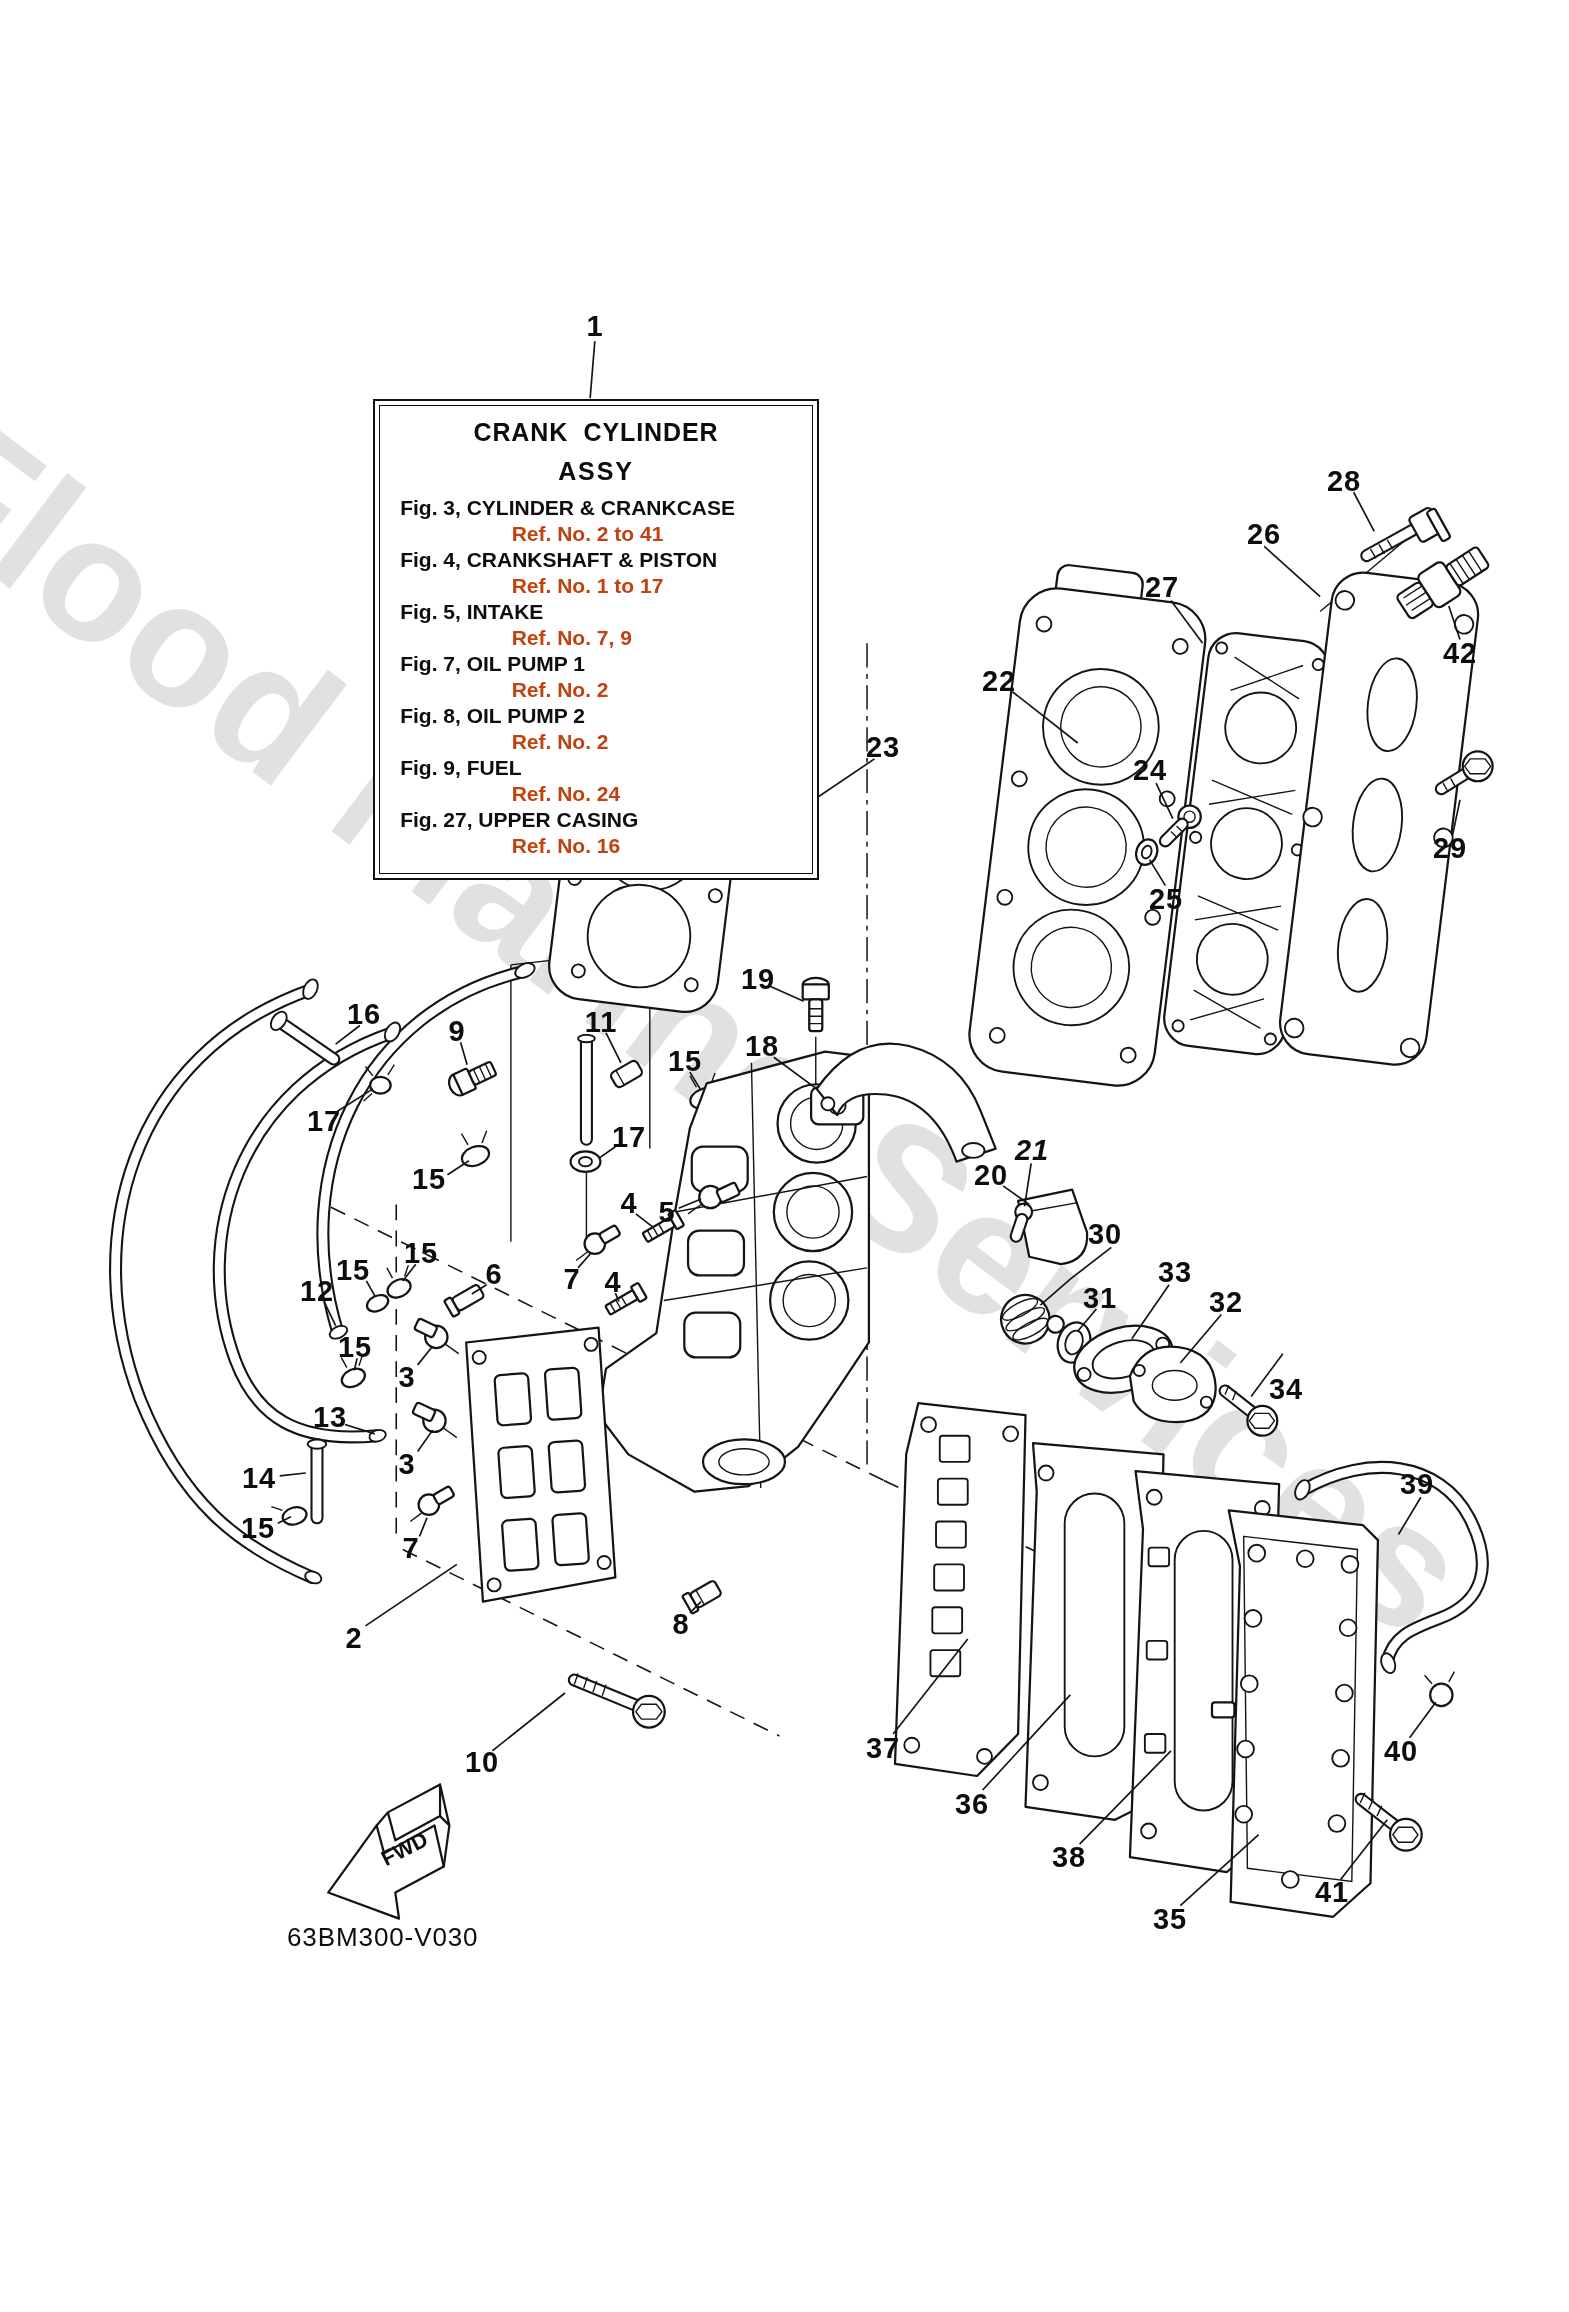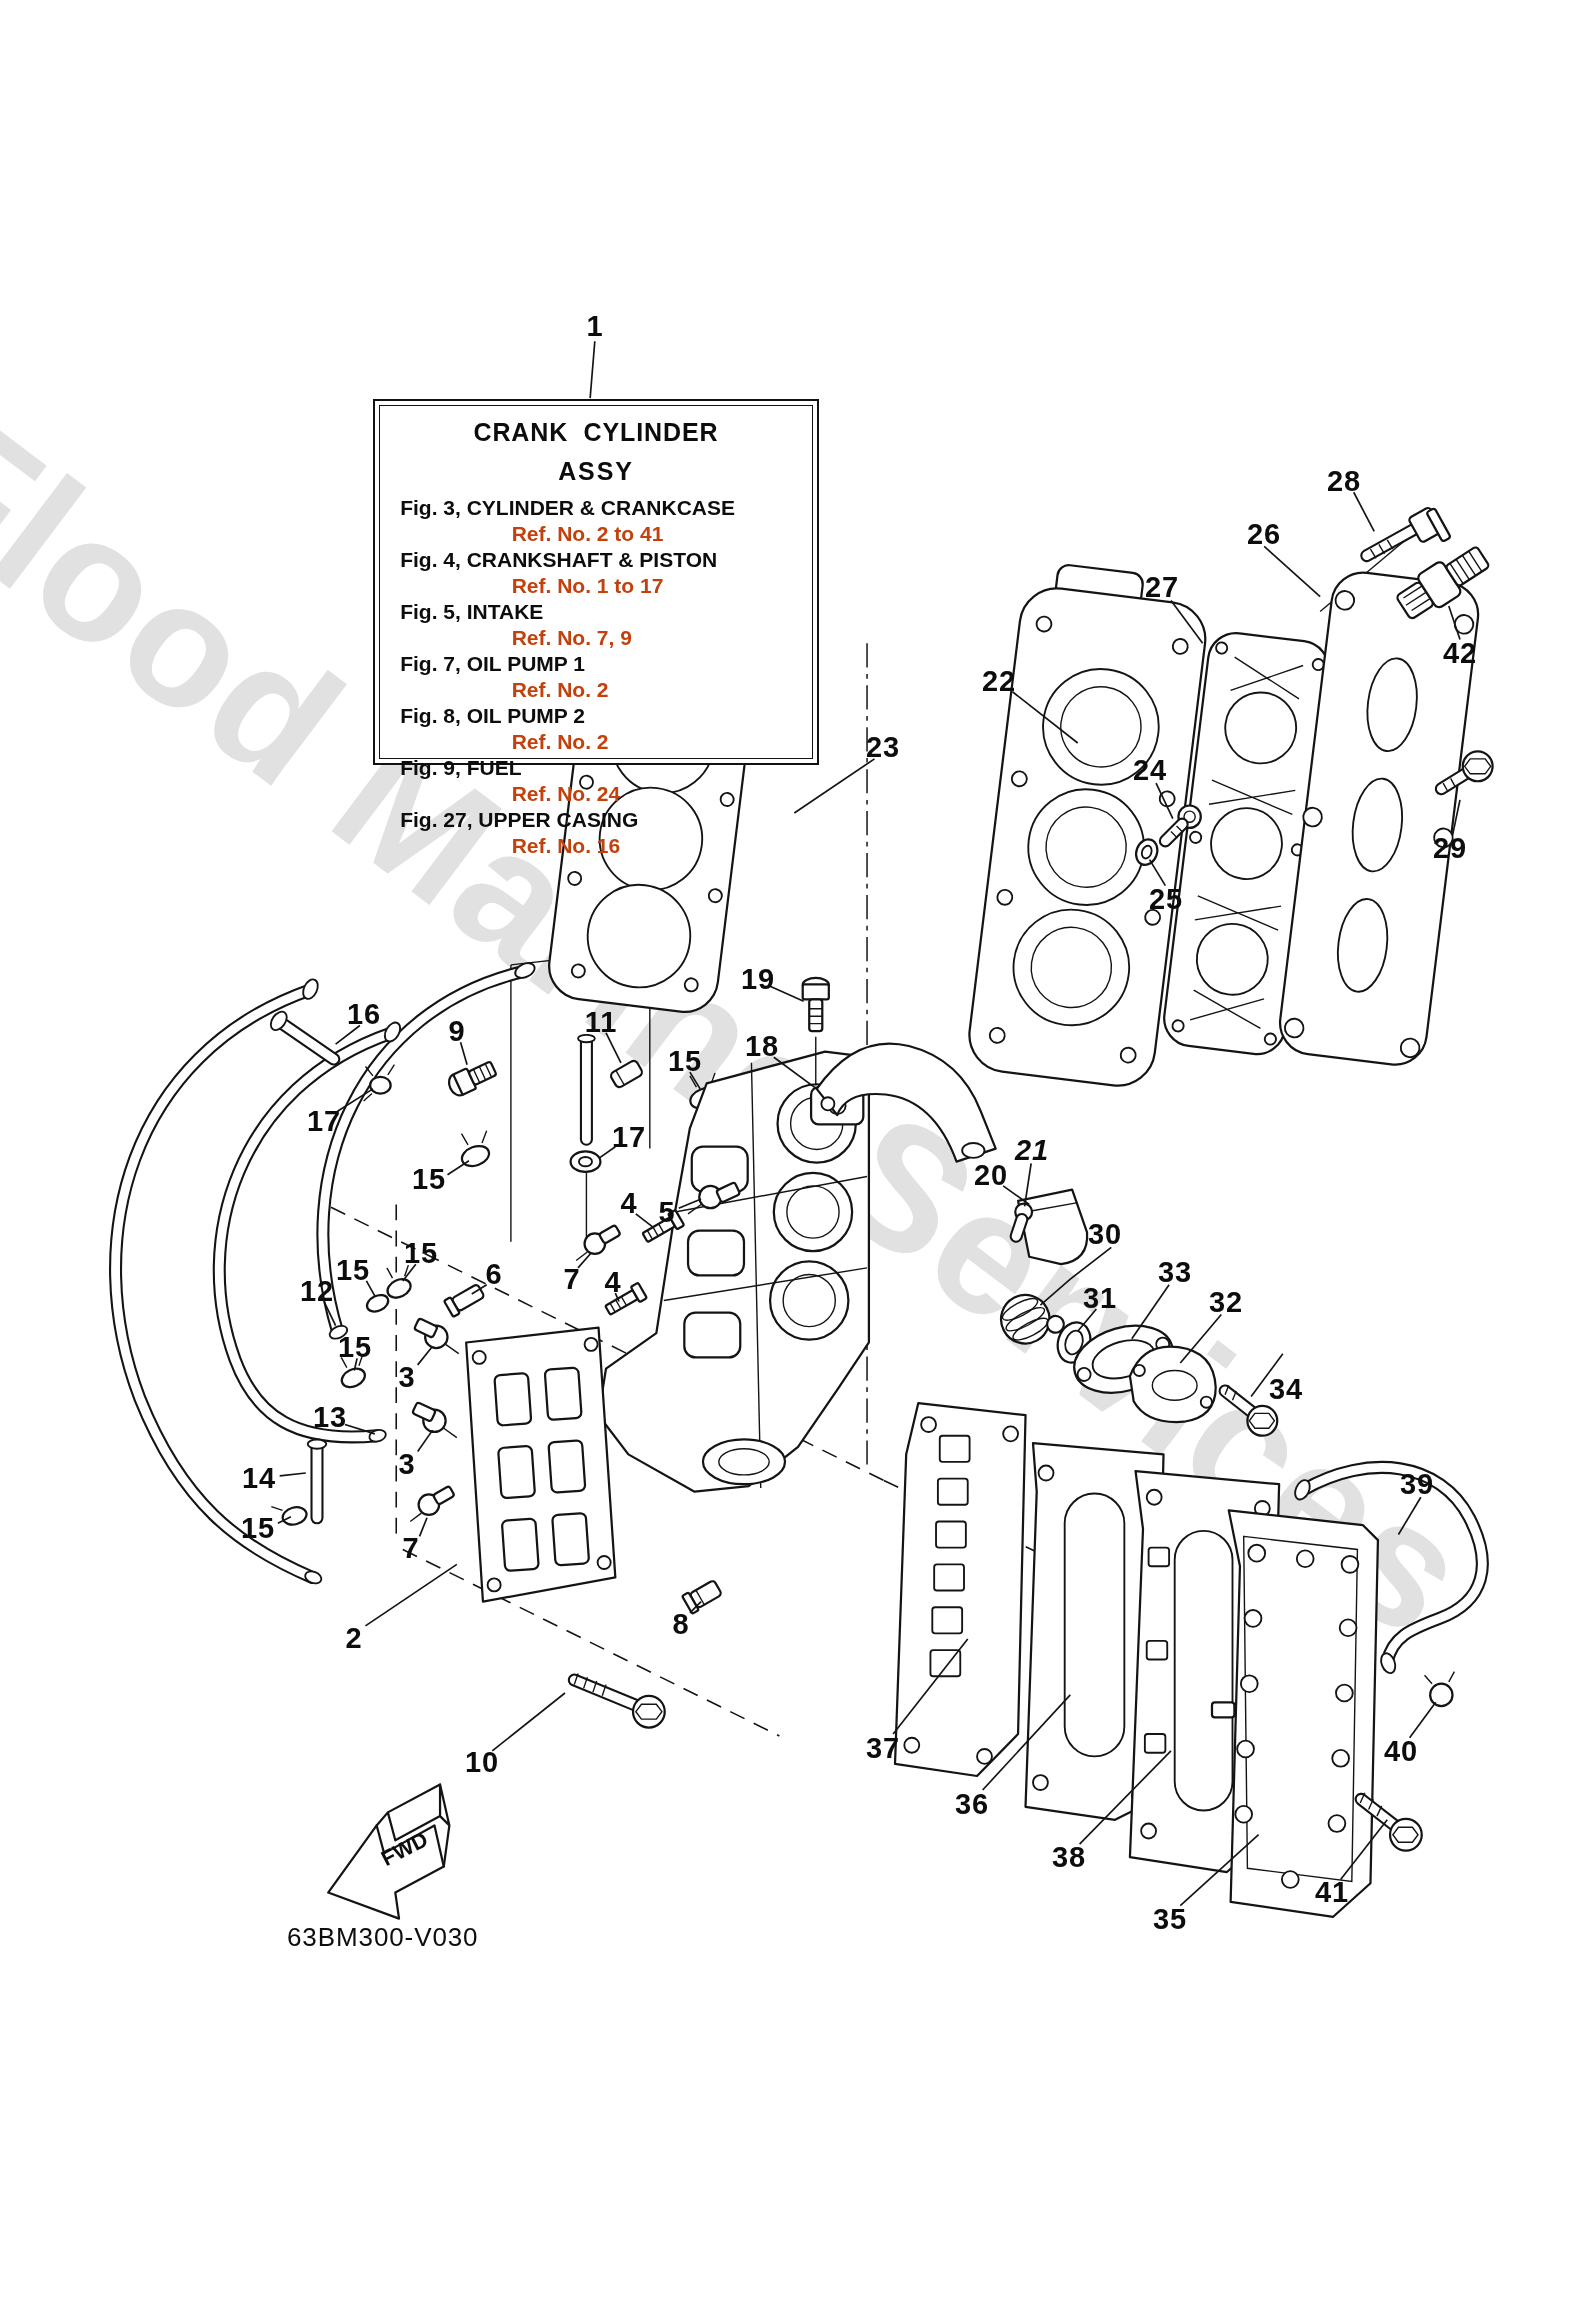--- a/index.html
+++ b/index.html
@@ -17,21 +17,21 @@
   .ldr  {fill:none;stroke:#141414;stroke-width:1.8;}
   .dash {fill:none;stroke:#141414;stroke-width:1.7;stroke-dasharray:17 11;}
   .cdot {fill:none;stroke:#141414;stroke-width:1.6;stroke-dasharray:26 7 5 7;}
   .tubeO{fill:none;stroke:#141414;stroke-width:14;stroke-linecap:round;}
   .tubeI{fill:none;stroke:#ffffff;stroke-width:9.5;stroke-linecap:round;}
   .hole {fill:#ffffff;stroke:#141414;stroke-width:2;}
   
   .callout{position:absolute;transform:translate(-50%,-50%);font-weight:bold;
         font-size:29px;color:#0d0d0d;z-index:4;line-height:1;letter-spacing:0.9px;}
   
-  #info-box{position:absolute;left:373px;top:399px;width:446px;height:366px;
+  #info-box{position:absolute;left:373px;top:399px;width:446px;height:481px;
         border:2.8px solid #111;z-index:3;background:#fff;box-sizing:border-box;}
   #info-box .inner{position:absolute;left:3.7px;top:3.7px;right:3.7px;bottom:3.7px;
         border:1.9px solid #111;padding-top:11.2px;box-sizing:border-box;}
   .ib-title{text-align:center;font-weight:bold;font-size:25px;letter-spacing:0.9px;
         word-spacing:7.5px;color:#0d0d0d;line-height:1.25;}
   .ib-title2{text-align:center;font-weight:bold;font-size:25px;letter-spacing:1.9px;
         color:#0d0d0d;line-height:1.2;margin-top:7.5px;margin-bottom:9.3px;}
   .ib-fig{font-weight:bold;font-size:21px;color:#0d0d0d;padding-left:20.5px;line-height:26px;white-space:nowrap;}
   .ib-ref{font-weight:bold;font-size:21px;color:#c2410c;padding-left:132px;line-height:26px;white-space:nowrap;}
   #drawing-code{position:absolute;left:287px;top:1922px;font-size:26px;letter-spacing:0.9px;

